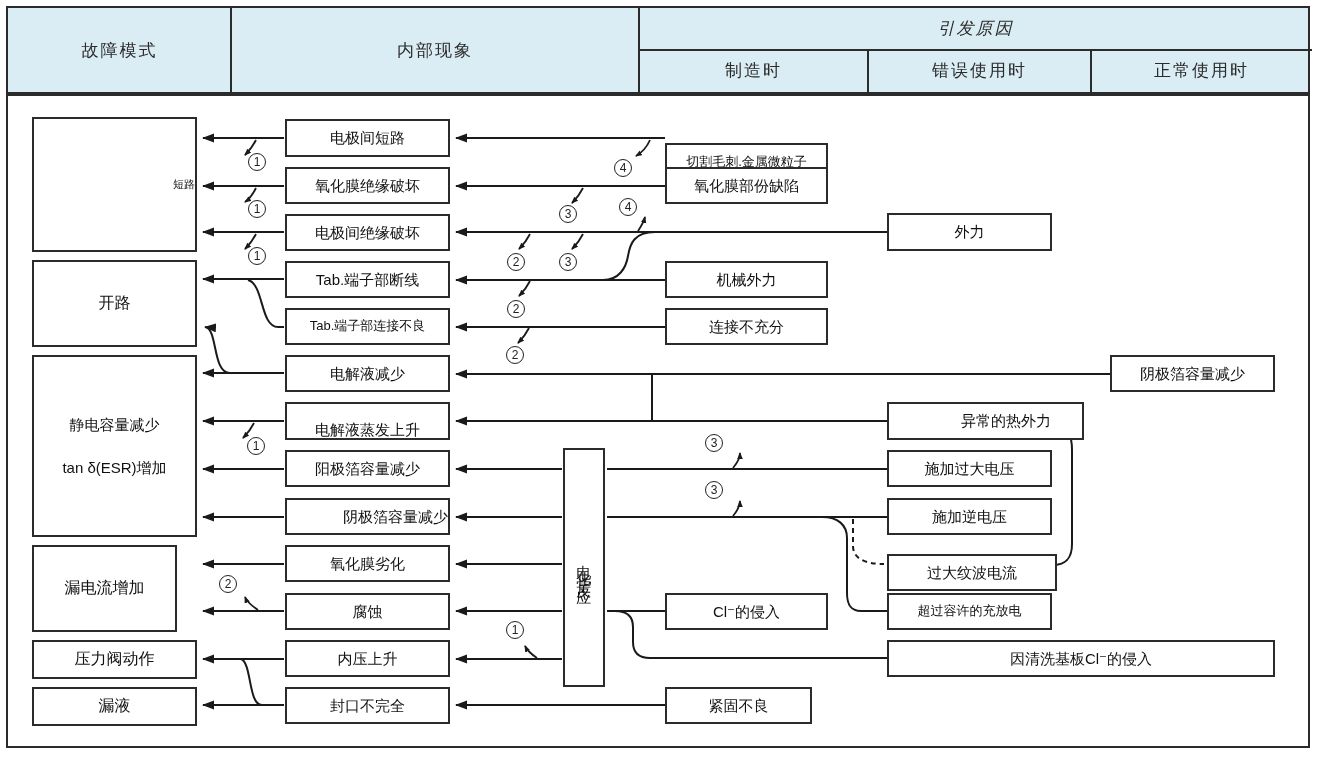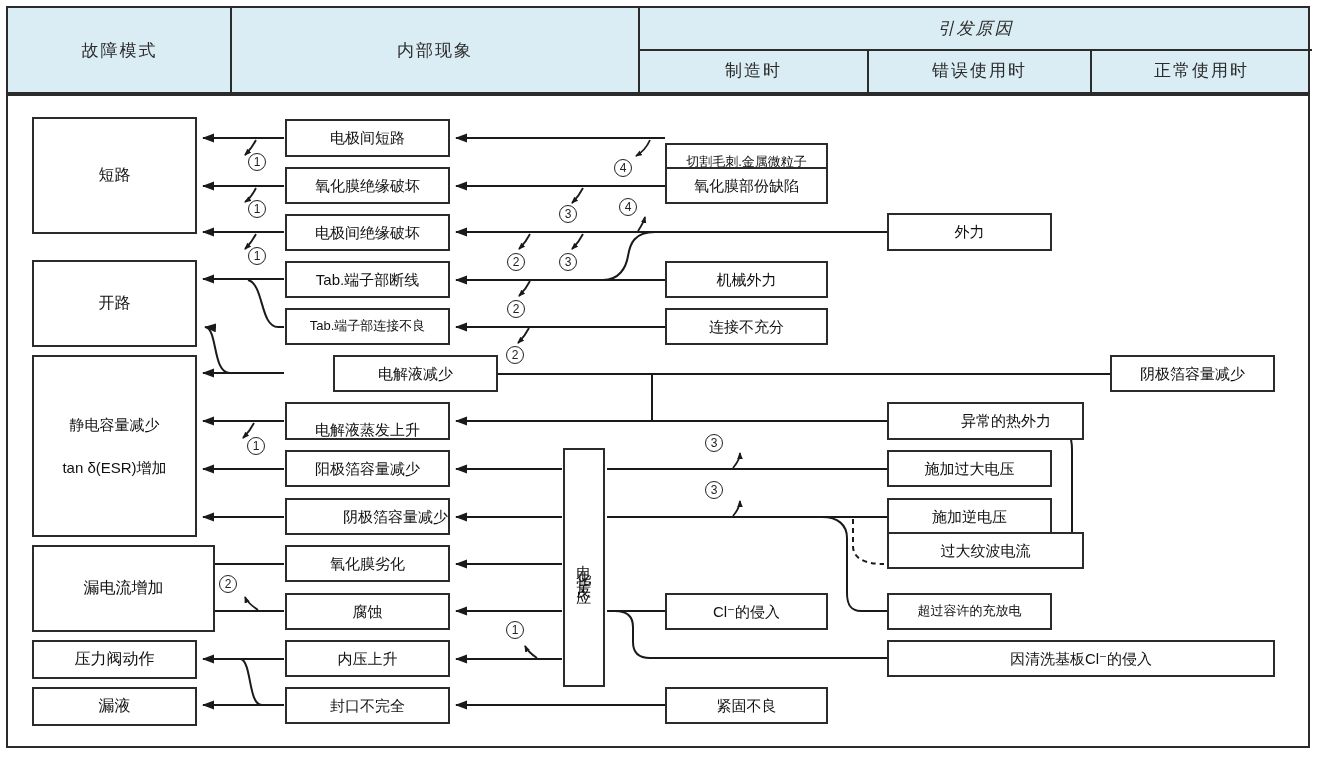--- a/index.html
+++ b/index.html
@@ -104,31 +104,31 @@
       <path d="M530,281 C526,289 522,293 519,296" marker-end="url(#ahs)"></path>
       <path d="M529,328 C525,336 521,340 518,343" marker-end="url(#ahs)"></path>
       <path d="M638,231 C642,225 644,221 645,217" marker-end="url(#ahs)"></path>
       <path d="M733,468 C738,462 740,457 740,453" marker-end="url(#ahs)"></path>
       <path d="M733,516 C738,510 740,505 740,501" marker-end="url(#ahs)"></path>
       <path d="M258,610 C252,606 247,602 245,597" marker-end="url(#ahs)"></path>
       <path d="M537,658 C531,654 527,650 525,646" marker-end="url(#ahs)"></path>
     </g>
   </svg>
 
-  <div class="bx" style="left:32px;top:117px;width:165px;height:117px;font-size:16px;">
+  <div class="bx" style="left:32px;top:117px;width:165px;height:135px;font-size:11px;align-items:flex-end;">
       <span>短路</span>
     </div>
   <div class="bx" style="left:32px;top:260px;width:165px;height:87px;font-size:16px;">
       <span>开路</span>
     </div>
   <div class="bx" style="left:32px;top:355px;width:165px;height:182px;font-size:15px;gap:26px;">
     <span>静电容量减少</span>
     <span>tan δ(ESR)增加</span>
   </div>
-  <div class="bx" style="left:32px;top:545px;width:183px;height:87px;font-size:16px;">
+  <div class="bx" style="left:32px;top:545px;width:145px;height:87px;font-size:16px;">
       <span>漏电流增加</span>
     </div>
   <div class="bx" style="left:32px;top:640px;width:165px;height:39px;font-size:16px;">
       <span>压力阀动作</span>
     </div>
   <div class="bx" style="left:32px;top:687px;width:165px;height:39px;font-size:16px;">
       <span>漏液</span>
     </div>
 
   <div class="bx" style="left:285px;top:119px;width:165px;height:38px;">
@@ -139,21 +139,21 @@
     </div>
   <div class="bx" style="left:285px;top:214px;width:165px;height:37px;">
       <span>电极间绝缘破坏</span>
     </div>
   <div class="bx" style="left:285px;top:261px;width:165px;height:37px;">
       <span>Tab.端子部断线</span>
     </div>
   <div class="bx small" style="left:285px;top:308px;width:165px;height:37px;">
       <span>Tab.端子部连接不良</span>
     </div>
-  <div class="bx" style="left:285px;top:355px;width:165px;height:37px;margin-left:48px;">
+  <div class="bx" style="left:285px;top:355px;width:165px;height:37px;">
       <span>电解液减少</span>
     </div>
   <div class="bx" style="left:285px;top:402px;width:165px;height:38px;justify-content:flex-end;">
       <span>电解液蒸发上升</span>
     </div>
   <div class="bx" style="left:285px;top:450px;width:165px;height:37px;">
       <span>阳极箔容量减少</span>
     </div>
   <div class="bx" style="left:285px;top:498px;width:165px;height:37px;align-items:flex-end;">
       <span>阴极箔容量减少</span>
@@ -183,37 +183,37 @@
     </div>
   <div class="bx" style="left:665px;top:261px;width:163px;height:37px;">
       <span>机械外力</span>
     </div>
   <div class="bx" style="left:665px;top:308px;width:163px;height:37px;">
       <span>连接不充分</span>
     </div>
   <div class="bx" style="left:665px;top:593px;width:163px;height:37px;">
       <span>Cl⁻的侵入</span>
     </div>
-  <div class="bx" style="left:665px;top:687px;width:163px;height:37px;">
+  <div class="bx" style="left:665px;top:687px;width:147px;height:37px;">
       <span>紧固不良</span>
     </div>
 
   <div class="bx" style="left:887px;top:213px;width:165px;height:38px;">
       <span>外力</span>
     </div>
   <div class="bx" style="left:887px;top:402px;width:197px;height:38px;padding-left:41px;">
       <span>异常的热外力</span>
     </div>
   <div class="bx" style="left:887px;top:450px;width:165px;height:37px;">
       <span>施加过大电压</span>
     </div>
   <div class="bx" style="left:887px;top:498px;width:165px;height:37px;">
       <span>施加逆电压</span>
     </div>
-  <div class="bx" style="left:887px;top:532px;width:197px;height:37px;">
+  <div class="bx" style="left:887px;top:554px;width:170px;height:37px;">
       <span>过大纹波电流</span>
     </div>
   <div class="bx small" style="left:887px;top:593px;width:165px;height:37px;">
       <span>超过容许的充放电</span>
     </div>
   <div class="bx" style="left:887px;top:640px;width:388px;height:37px;">
       <span>因清洗基板Cl⁻的侵入</span>
     </div>
 
   <div class="bx" style="left:1110px;top:355px;width:165px;height:37px;">

